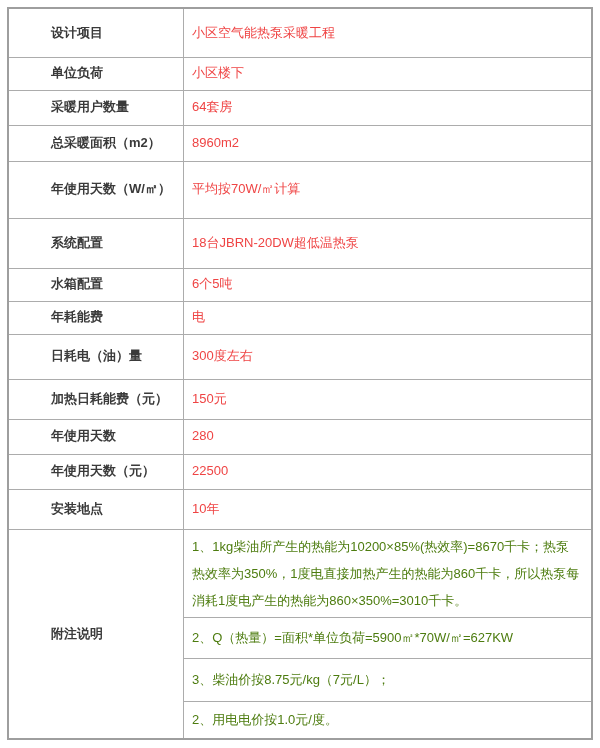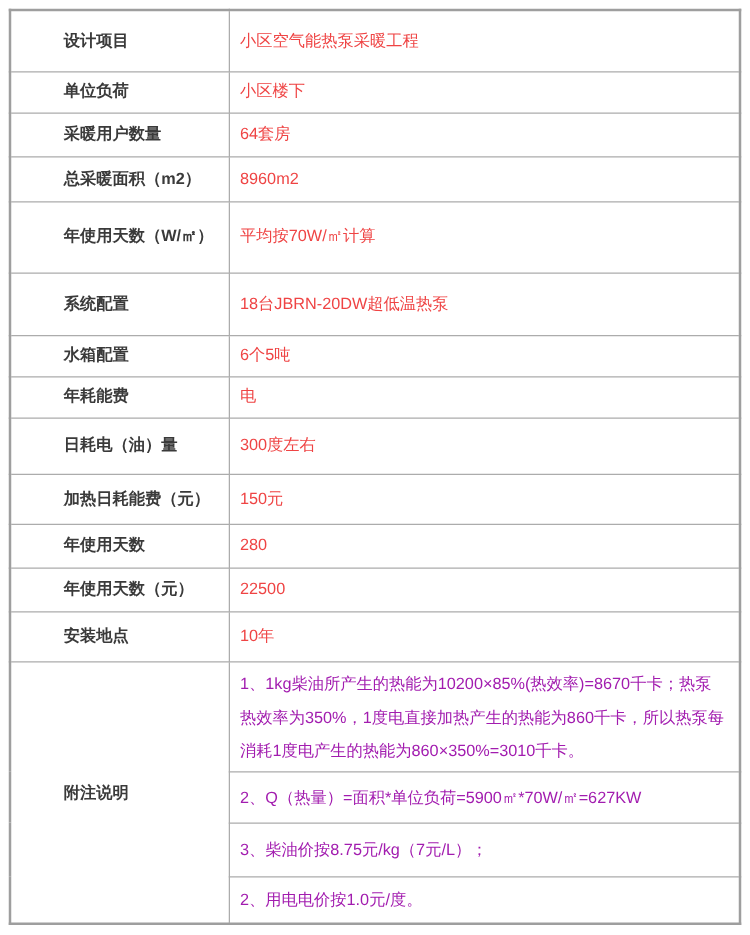--- a/index.html
+++ b/index.html
@@ -32,21 +32,21 @@
     text-indent: 22px;
     font-weight: bold;
     color: #3a3a3a;
   }
   td.value-cell {
     padding: 3px 10px 3px 8px;
     color: #ef4444;
   }
   td.note-cell {
     padding: 3px 10px 3px 8px;
-    color: #a21caf;
+    color: #4d7c0f;
     line-height: 27px;
   }
 </style>
 </head>
 <body>
 
 <table class="spec-table">
   <tbody>
     <tr style="height:49px">
       <td class="label-cell">设计项目</td>

